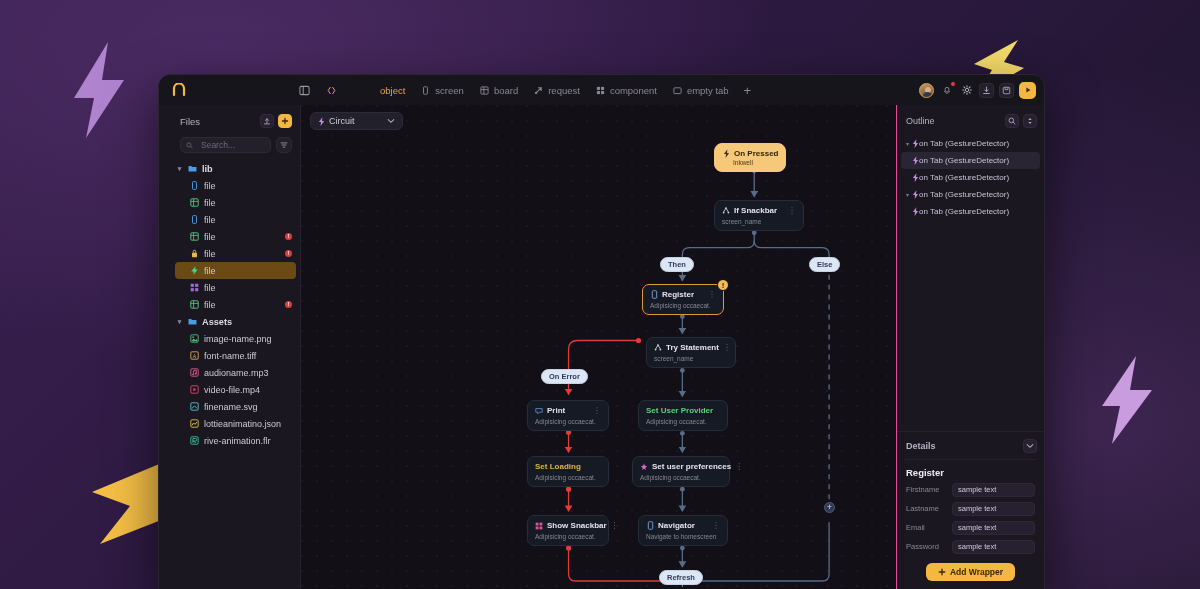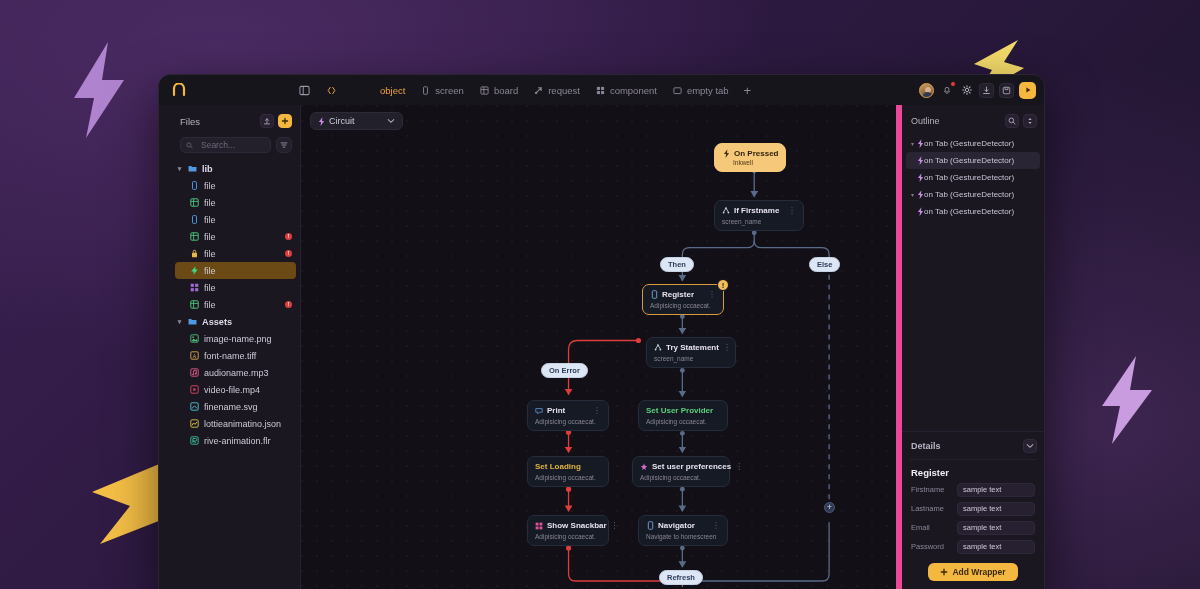--- a/index.html
+++ b/index.html
@@ -206,21 +206,21 @@
     width: 11px; height: 11px; border-radius: 50%;
     background: #2b3purple; background: #2e3a52; border: 1px solid #4a5a7a;
     color: #cdd8ea; font-size: 9px; line-height: 9px;
     display: flex; align-items: center; justify-content: center;
   }
 
   
   .rightpanel {
     width: 148px; flex: 0 0 148px;
     background: #1a1720;
-    border-left: 6px solid #ec4899;
+    border-left: 1px solid #ec4899;
     display: flex; flex-direction: column;
   }
   .rp-head {
     height: 20px; display: flex; align-items: center;
     padding: 0 7px 0 9px; margin-top: 6px;
   }
   .rp-title { font-size: 9px; color: #b8b3c2; }
   .rp-actions { margin-left: auto; display: flex; gap: 4px; }
   .outline-list { padding: 4px 4px 0 4px; overflow: hidden; }
   .ol-row {
@@ -694,21 +694,21 @@
         <div class="node wide" style="left:413px; top:95px;">
           <div class="node-head">
             <span class="nico">
               <svg width="9" height="9" viewBox="0 0 10 10">
                   <path d="M5 2 L2 7 M5 2 L8 7" stroke="#cfd6e6" stroke-width="1.1" fill="none"></path>
                   <circle cx="5" cy="2" r="1.2" fill="#cfd6e6"></circle>
                   <circle cx="2" cy="7.6" r="1.1" fill="#cfd6e6"></circle>
                   <circle cx="8" cy="7.6" r="1.1" fill="#cfd6e6"></circle>
                 </svg>
             </span>
-            <span class="node-title">If Firstname</span>
+            <span class="node-title">If Snackbar</span>
             <span class="node-dots">⋮</span>
           </div>
           <div class="node-sub">screen_name</div>
         </div>
 
         <div class="node selected" style="left:341px; top:179px; border-color:#d99b3c;">
           <div class="warn-badge">!</div>
           <div class="node-head">
             <span class="nico">
               <svg width="7" height="9" viewBox="0 0 8 10">
@@ -801,21 +801,21 @@
                 </svg>
             </span>
             <span class="node-title">Navigator</span>
             <span class="node-dots">⋮</span>
           </div>
           <div class="node-sub">Navigate to homescreen</div>
         </div>
 
         <div class="pill" style="left:359px; top:152px;">Then</div>
         <div class="pill" style="left:508px; top:152px;">Else</div>
-        <div class="pill" style="left:240px; top:258px;">On Error</div>
+        <div class="pill" style="left:240px; top:264px;">On Error</div>
         <div class="pill" style="left:358px; top:465px;">Refresh</div>
 
         <div class="plus-node" style="left:523px; top:397px;">+</div>
       </div>
     </div>
 
     <div class="rightpanel">
       <div class="rp-head">
         <span class="rp-title">Outline</span>
         <div class="rp-actions">

